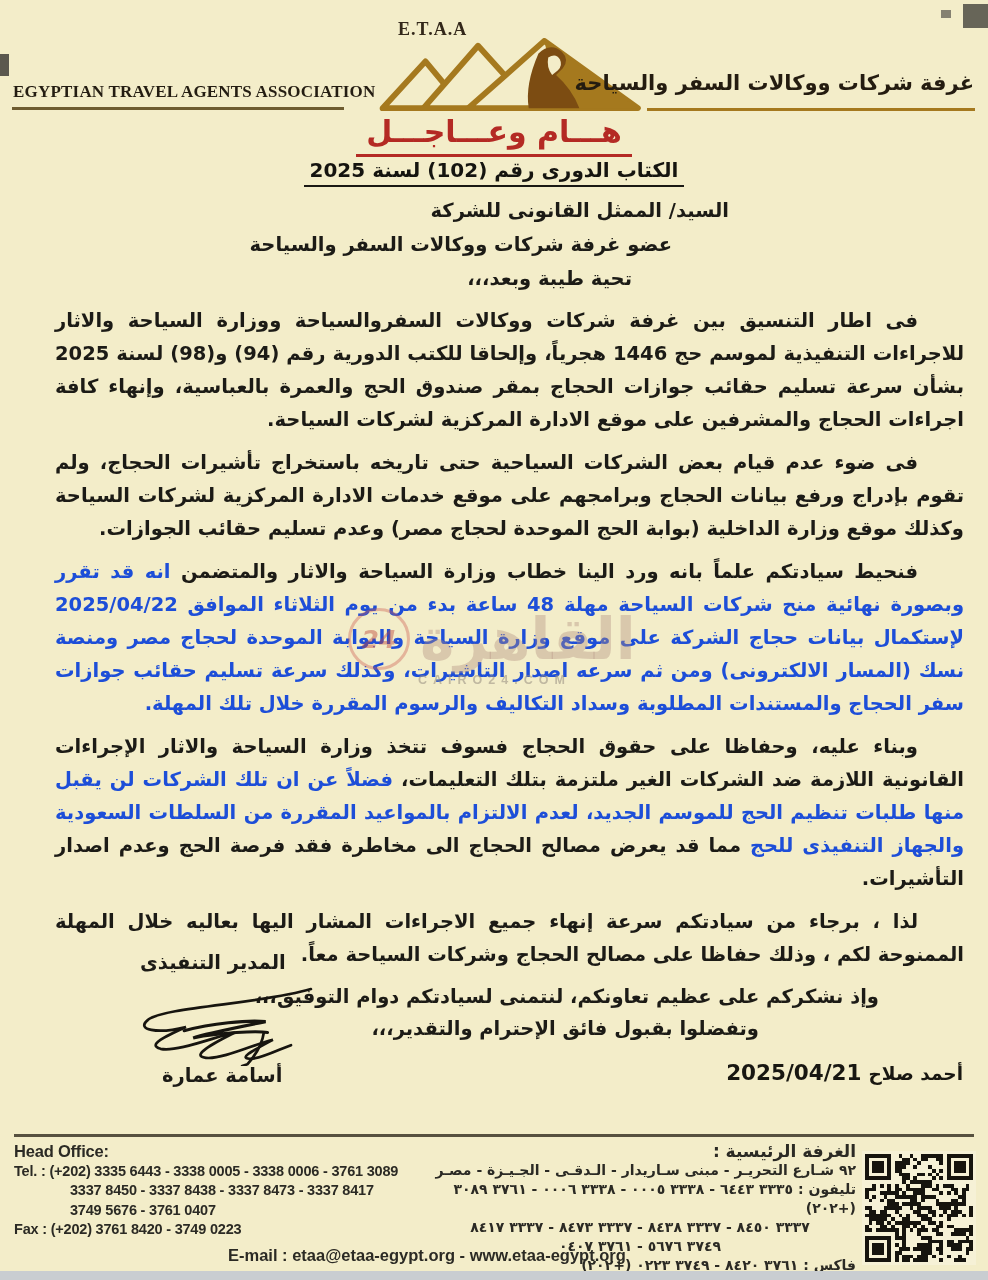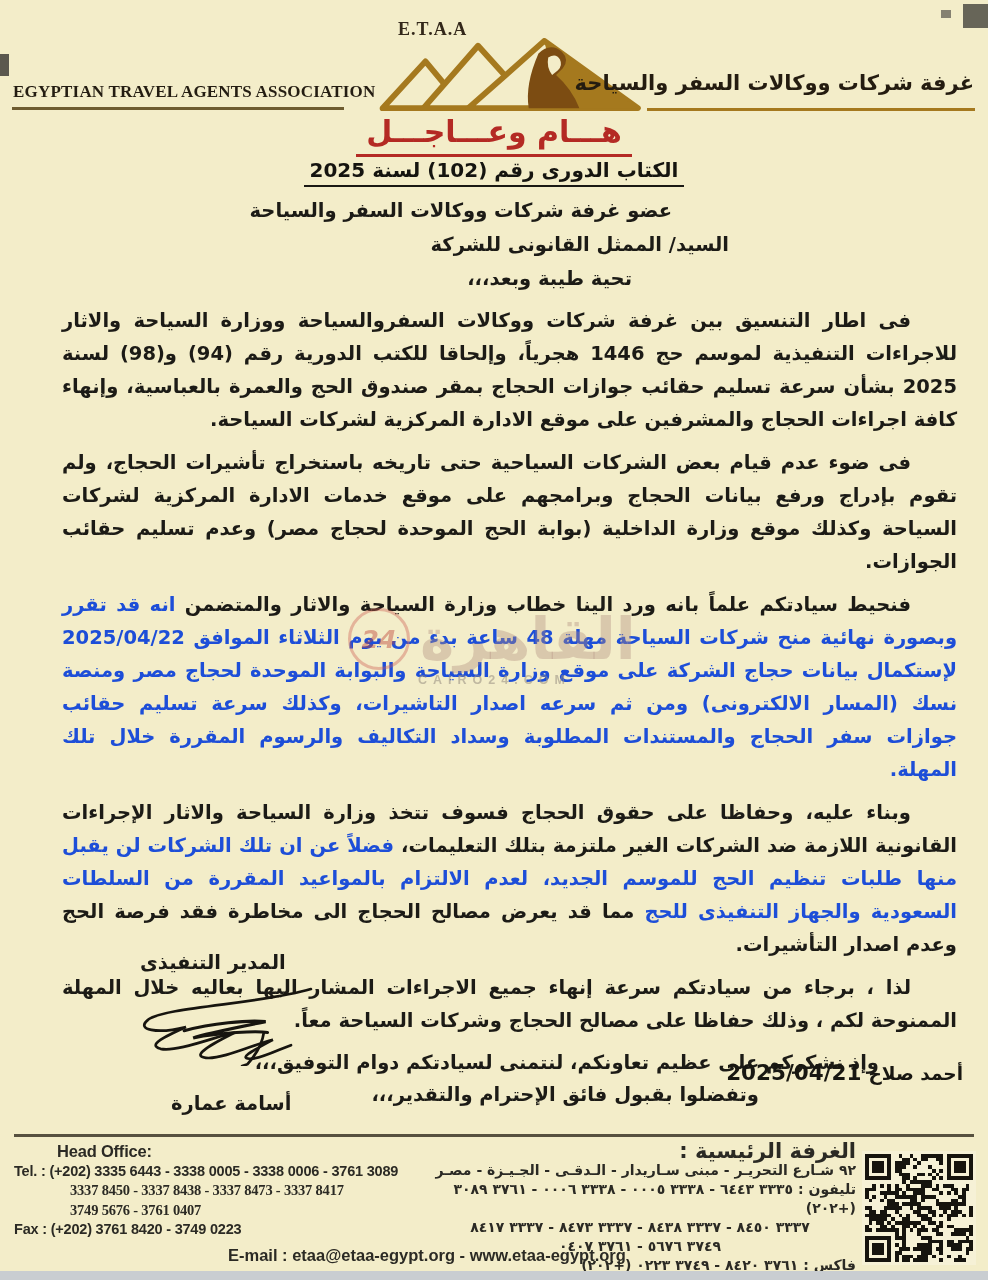--- a/index.html
+++ b/index.html
@@ -22,54 +22,54 @@
   .title-sub{position:absolute;left:0;right:0;top:158px;text-align:center;}
   .title-sub span{display:inline-block;font:bold 20px/1.25 "DejaVu Sans",sans-serif;color:#15140f;
           border-bottom:2.5px solid #1a1914;padding:0 6px 2px;direction:rtl;}
   
   .body-block{position:absolute;left:55px;right:24px;top:194px;direction:rtl;color:#1c1b16;}
   .sal{font:bold 19.5px/34px "DejaVu Sans",sans-serif;text-align:right;}
   .sal-1{margin-left:0;margin-right:235px;}
   .sal-2{margin-right:292px;}
   .sal-3{margin-right:332px;}
   .para{font:bold 19.5px/33px "DejaVu Sans",sans-serif;text-align:justify;text-justify:inter-word;
-        text-indent:46px;margin:0 7px 10px;}
+        text-indent:46px;margin:0 0 10px;}
   .para:first-of-type{margin-top:8px;}
   .red{color:#1d4ed8;}
   .close-line{font:bold 19.5px/32px "DejaVu Sans",sans-serif;text-align:right;}
   .close-1{margin-right:85px;margin-top:2px;}
   .close-2{margin-right:205px;}
   
   .exec-title{position:absolute;left:140px;top:951px;font:bold 19.5px/1.2 "DejaVu Sans",sans-serif;
               color:#1c1b16;direction:rtl;}
   .sig{position:absolute;left:118px;top:980px;}
-  .sig-name{position:absolute;left:171px;top:1064px;font:bold 19.5px/1.2 "DejaVu Sans",sans-serif;
-            color:#1c1b16;direction:rtl;margin-top:28px;}
+  .sig-name{position:absolute;left:162px;top:1064px;font:bold 19.5px/1.2 "DejaVu Sans",sans-serif;
+            color:#1c1b16;direction:rtl;}
   .dateline{position:absolute;right:25px;top:1060px;direction:ltr;color:#181711;
             font-family:"DejaVu Sans",sans-serif;text-align:center;}
   .dateline .d{font-weight:bold;font-size:21.5px;}
   .dateline .n{font-weight:bold;font-size:18.5px;margin-left:7px;}
   
   .wm{position:absolute;left:348px;top:608px;width:380px;pointer-events:none;}
   .wm-row{display:flex;align-items:center;gap:10px;}
   .wm-circle{width:56px;height:56px;border:3px solid rgba(205,95,85,.40);border-radius:50%;
              display:flex;align-items:center;justify-content:center;
              font:bold italic 25px/1 "DejaVu Sans",sans-serif;color:rgba(190,70,60,.45);}
   .wm-text{font:bold 58px/1 "DejaVu Sans",sans-serif;color:rgba(175,140,125,.38);direction:rtl;}
   .wm-site{margin:4px 0 0 70px;font:bold 12.5px/1 "Liberation Sans",sans-serif;
            letter-spacing:6px;color:rgba(150,140,128,.55);}
   
   .f-rule{position:absolute;left:14px;right:14px;top:1134px;height:2.5px;background:#57513f;}
   .f-en{position:absolute;left:14px;top:1142px;width:452px;
         font:bold 14.5px/19.5px "Liberation Sans",sans-serif;color:#2b2a24;letter-spacing:-.2px;}
-  .f-en .head{font-size:16.5px;margin-left:43px;}
-  .f-en .indent{padding-left:56px;font-family:Liberation Serif, serif;}
+  .f-en .head{font-size:16.5px;}
+  .f-en .indent{padding-left:56px;}
   .f-ar{position:absolute;right:132px;top:1142px;width:432px;direction:rtl;text-align:right;
         font:bold 14px/19px "DejaVu Sans",sans-serif;color:#2b2a24;}
-  .f-ar .head{font-size:21px;}
+  .f-ar .head{font-size:17px;}
   .f-ar .num{text-align:center;}
   .f-email{position:absolute;left:228px;top:1246px;
            font:bold 16.5px/1.2 "Liberation Sans",sans-serif;color:#2b2a24;}
   .qr{position:absolute;right:12px;top:1151px;width:114px;height:114px;background:#f6f1d6;
       padding:3px;box-sizing:border-box;}
   
   .art-left{position:absolute;left:0;top:54px;width:9px;height:22px;background:#3f3d38;opacity:.85;}
   .art-tr1{position:absolute;left:963px;top:4px;width:25px;height:24px;background:#44423c;opacity:.8;}
   .art-tr2{position:absolute;left:941px;top:10px;width:10px;height:8px;background:#55534c;opacity:.7;}
   .bottom-strip{position:absolute;left:0;bottom:0;width:100%;height:9px;background:#c9cdd1;}
@@ -100,22 +100,22 @@
   <div class="rule-ar"></div>
 
   <div class="title-red">
     <span>هـــام وعـــاجـــل</span>
   </div>
   <div class="title-sub">
     <span>الكتاب الدورى رقم (102) لسنة 2025</span>
   </div>
 
   <div class="body-block">
+    <div class="sal sal-1">السيد/ الممثل القانونى للشركة</div>
     <div class="sal sal-2">عضو غرفة شركات ووكالات السفر والسياحة</div>
-    <div class="sal sal-1">السيد/ الممثل القانونى للشركة</div>
     <div class="sal sal-3">تحية طيبة وبعد،،،</div>
 
     <p class="para"><span>فى اطار التنسيق بين غرفة شركات ووكالات السفروالسياحة ووزارة السياحة والاثار للاجراءات التنفيذية لموسم حج 1446 هجرياً، وإلحاقا للكتب الدورية رقم (94) و(98) لسنة 2025 بشأن سرعة تسليم حقائب جوازات الحجاج بمقر صندوق الحج والعمرة بالعباسية، وإنهاء كافة اجراءات الحجاج والمشرفين على موقع الادارة المركزية لشركات السياحة.</span></p>
 
     <p class="para"><span>فى ضوء عدم قيام بعض الشركات السياحية حتى تاريخه باستخراج تأشيرات الحجاج، ولم تقوم بإدراج ورفع بيانات الحجاج وبرامجهم على موقع خدمات الادارة المركزية لشركات السياحة وكذلك موقع وزارة الداخلية (بوابة الحج الموحدة لحجاج مصر) وعدم تسليم حقائب الجوازات.</span></p>
 
     <p class="para"><span>فنحيط سيادتكم علماً بانه ورد الينا خطاب وزارة السياحة والاثار والمتضمن </span><span class="red">انه قد تقرر وبصورة نهائية منح شركات السياحة مهلة 48 ساعة بدء من يوم الثلاثاء الموافق 2025/04/22 لإستكمال بيانات حجاج الشركة على موقع وزارة السياحة والبوابة الموحدة لحجاج مصر ومنصة نسك (المسار الالكترونى) ومن ثم سرعه اصدار التاشيرات، وكذلك سرعة تسليم حقائب جوازات سفر الحجاج والمستندات المطلوبة وسداد التكاليف والرسوم المقررة خلال تلك المهلة.</span></p>
 
     <p class="para"><span>وبناء عليه، وحفاظا على حقوق الحجاج فسوف تتخذ وزارة السياحة والاثار الإجراءات القانونية اللازمة ضد الشركات الغير ملتزمة بتلك التعليمات، </span><span class="red">فضلاً عن ان تلك الشركات لن يقبل منها طلبات تنظيم الحج للموسم الجديد، لعدم الالتزام بالمواعيد المقررة من السلطات السعودية والجهاز التنفيذى للحج </span><span>مما قد يعرض مصالح الحجاج الى مخاطرة فقد فرصة الحج وعدم اصدار التأشيرات.</span></p>
 

